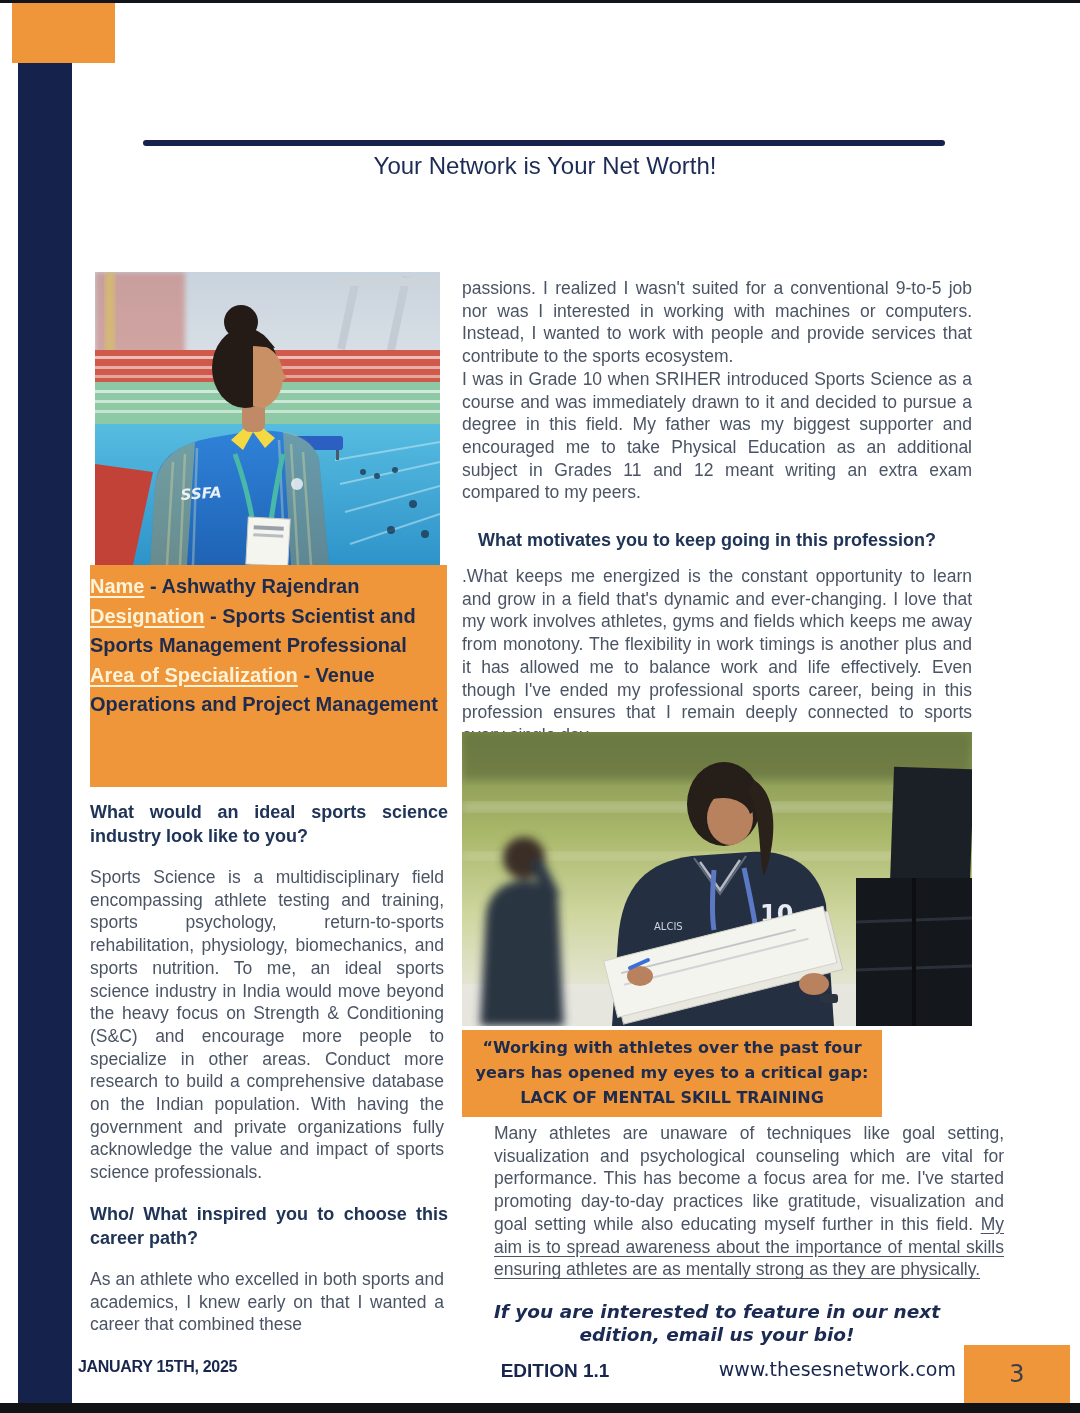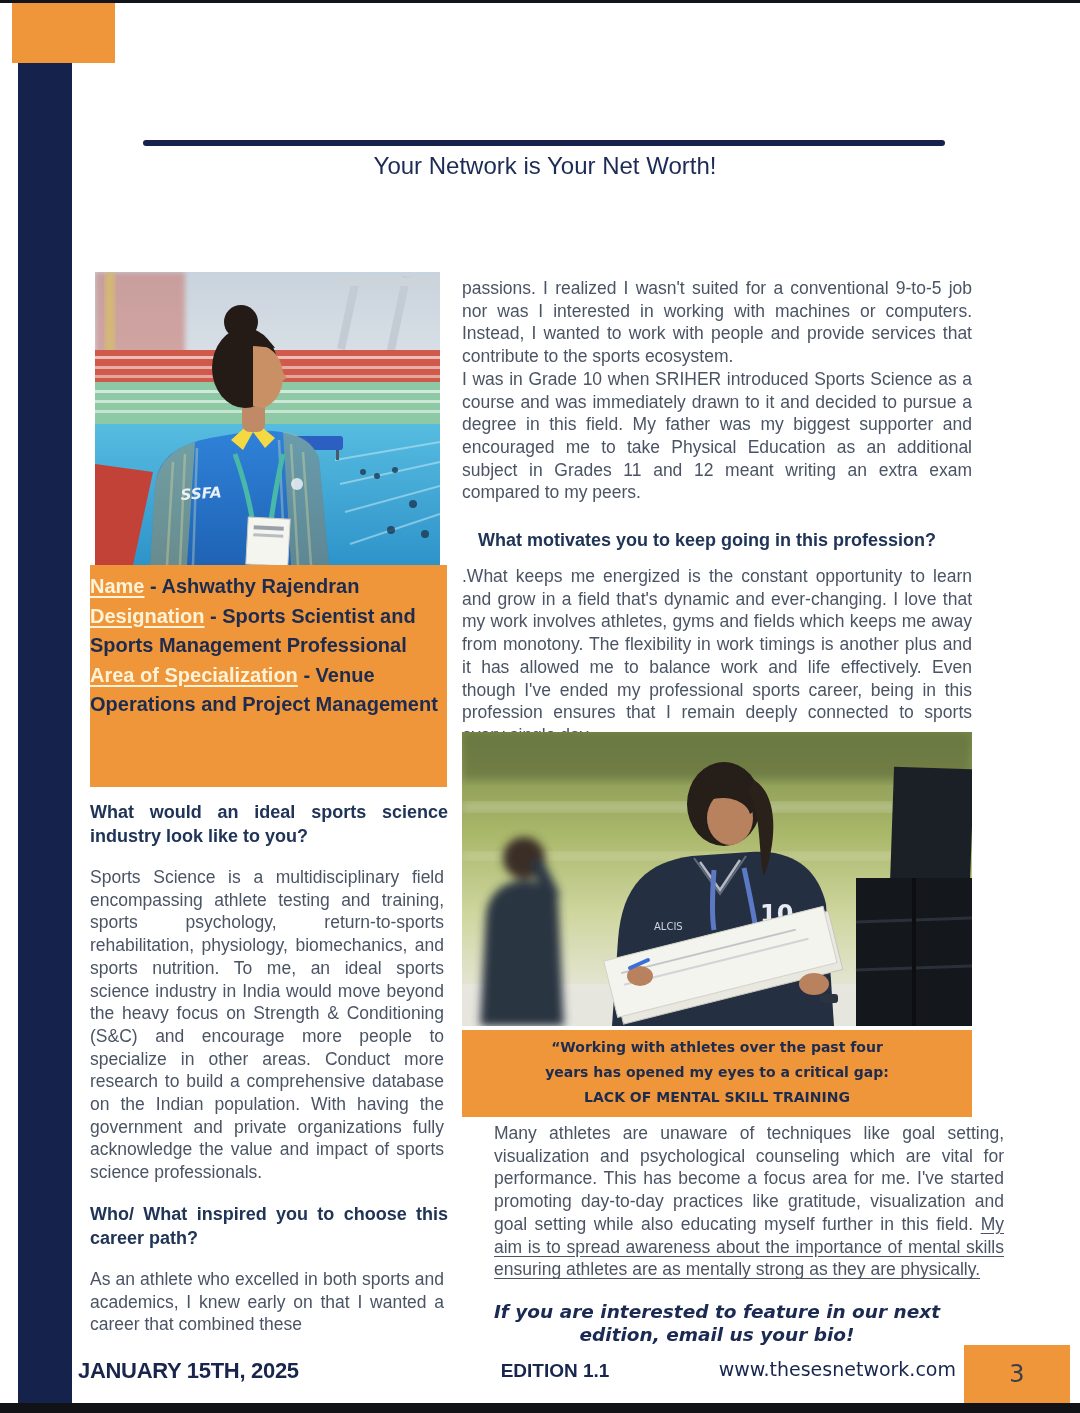--- a/index.html
+++ b/index.html
@@ -54,34 +54,34 @@
   }
 
   
   .rcol-block{position:absolute;left:462px;width:510px;}
   .r-p1{top:277px;}
   .r-q3{top:512px;margin:16px;}
   .r-a3{top:565px;}
   .rcol-block .answer,.rcol-block .question{margin:0;}
   .photo2{position:absolute;left:462px;top:732px;width:510px;height:294px;overflow:hidden;}
   .quotebox{
-    position:absolute;left:462px;top:1030px;width:510px;box-sizing:border-box;
+    position:absolute;left:462px;top:1030px;width:420px;box-sizing:border-box;
     background:var(--orange);padding:5px 10px 7px 10px;text-align:center;
     font-family:"DejaVu Sans",sans-serif;font-weight:bold;
-    font-size:14px;line-height:25px;color:#1d2b4e;
+    font-size:16px;line-height:25px;color:#1d2b4e;
   }
   .r-p3{top:1122px;margin-left:32px;}
   .r-p3 .u{text-decoration:underline;text-underline-offset:3px;}
   .r-cta{
     top:1300px;text-align:center;font-family:"DejaVu Sans",sans-serif;
     font-weight:bold;font-style:italic;font-size:18.5px;line-height:23px;color:#1b2a52;
   }
 
   
-  .f-date{position:absolute;left:78px;top:1358px;font-size:22px;font-weight:bold;letter-spacing:-0.3px;color:#18264e;}
+  .f-date{position:absolute;left:78px;top:1358px;font-size:16px;font-weight:bold;letter-spacing:-0.3px;color:#18264e;}
   .f-edition{position:absolute;left:470px;top:1360px;width:170px;text-align:center;font-size:19px;font-weight:bold;color:#18264e;}
   .f-site{position:absolute;left:716px;top:1358px;width:240px;text-align:right;font-family:"DejaVu Sans",sans-serif;font-size:19px;color:#18264e;}
   .page-num-box{
     position:absolute;left:964px;top:1345px;width:106px;height:58px;background:var(--orange);
     display:flex;align-items:center;justify-content:center;
     font-family:"DejaVu Sans",sans-serif;font-size:24px;color:#3a3f4a;
   }
 </style>
 </head>
 <body>

